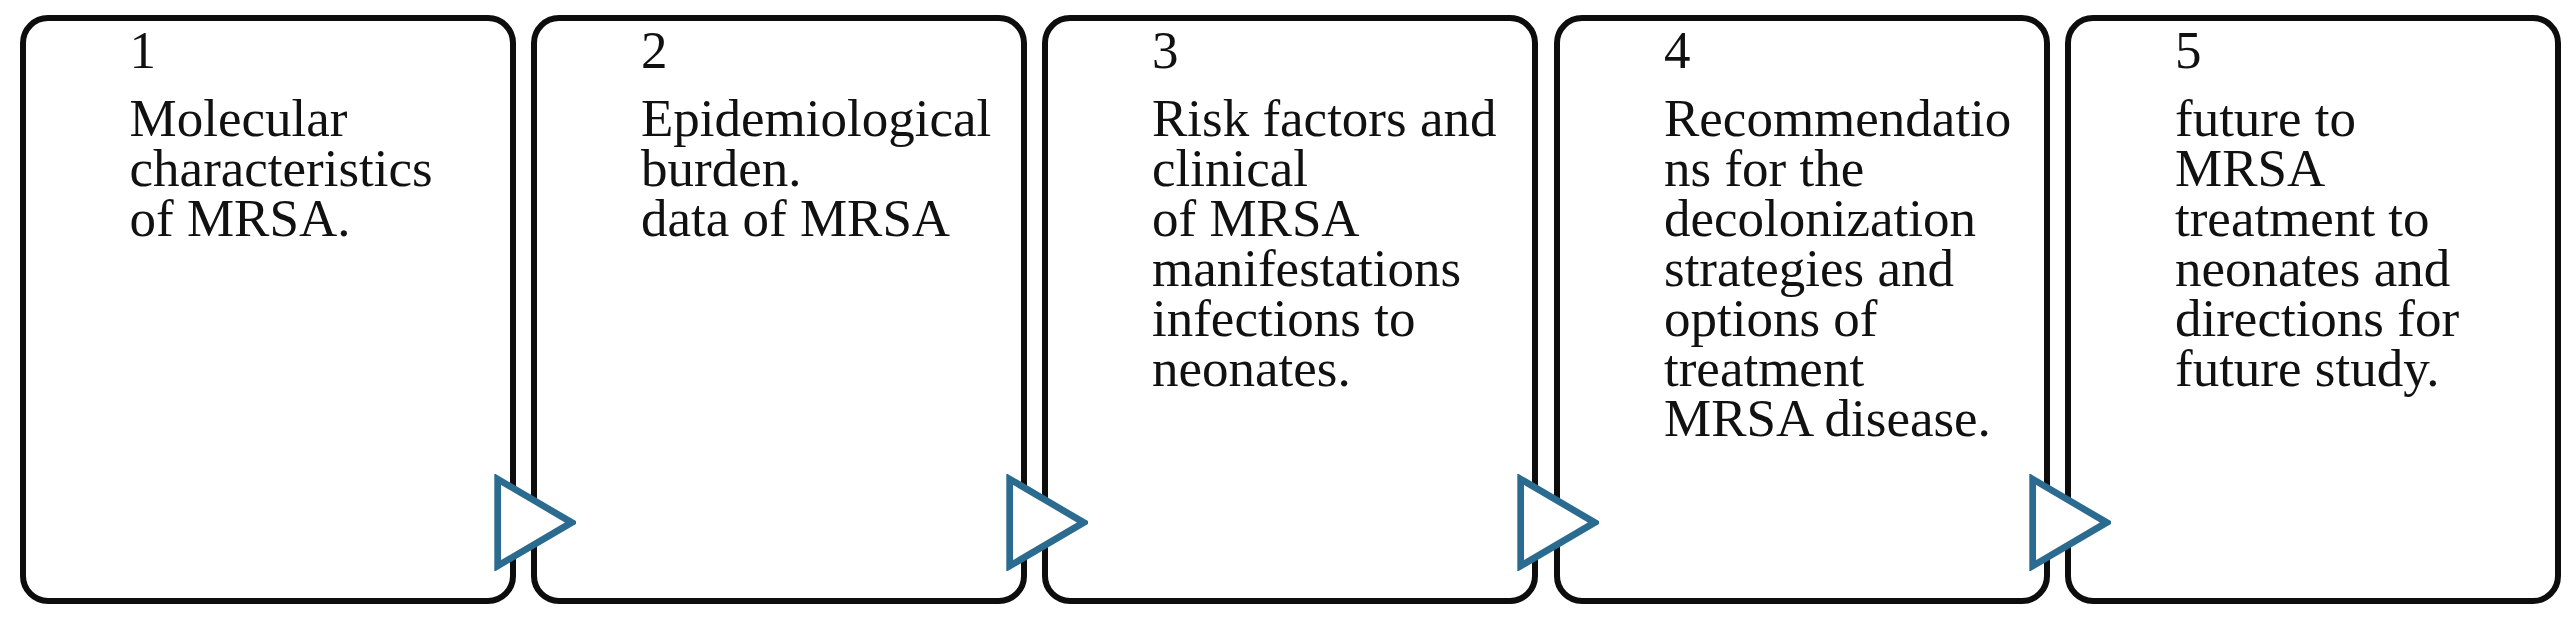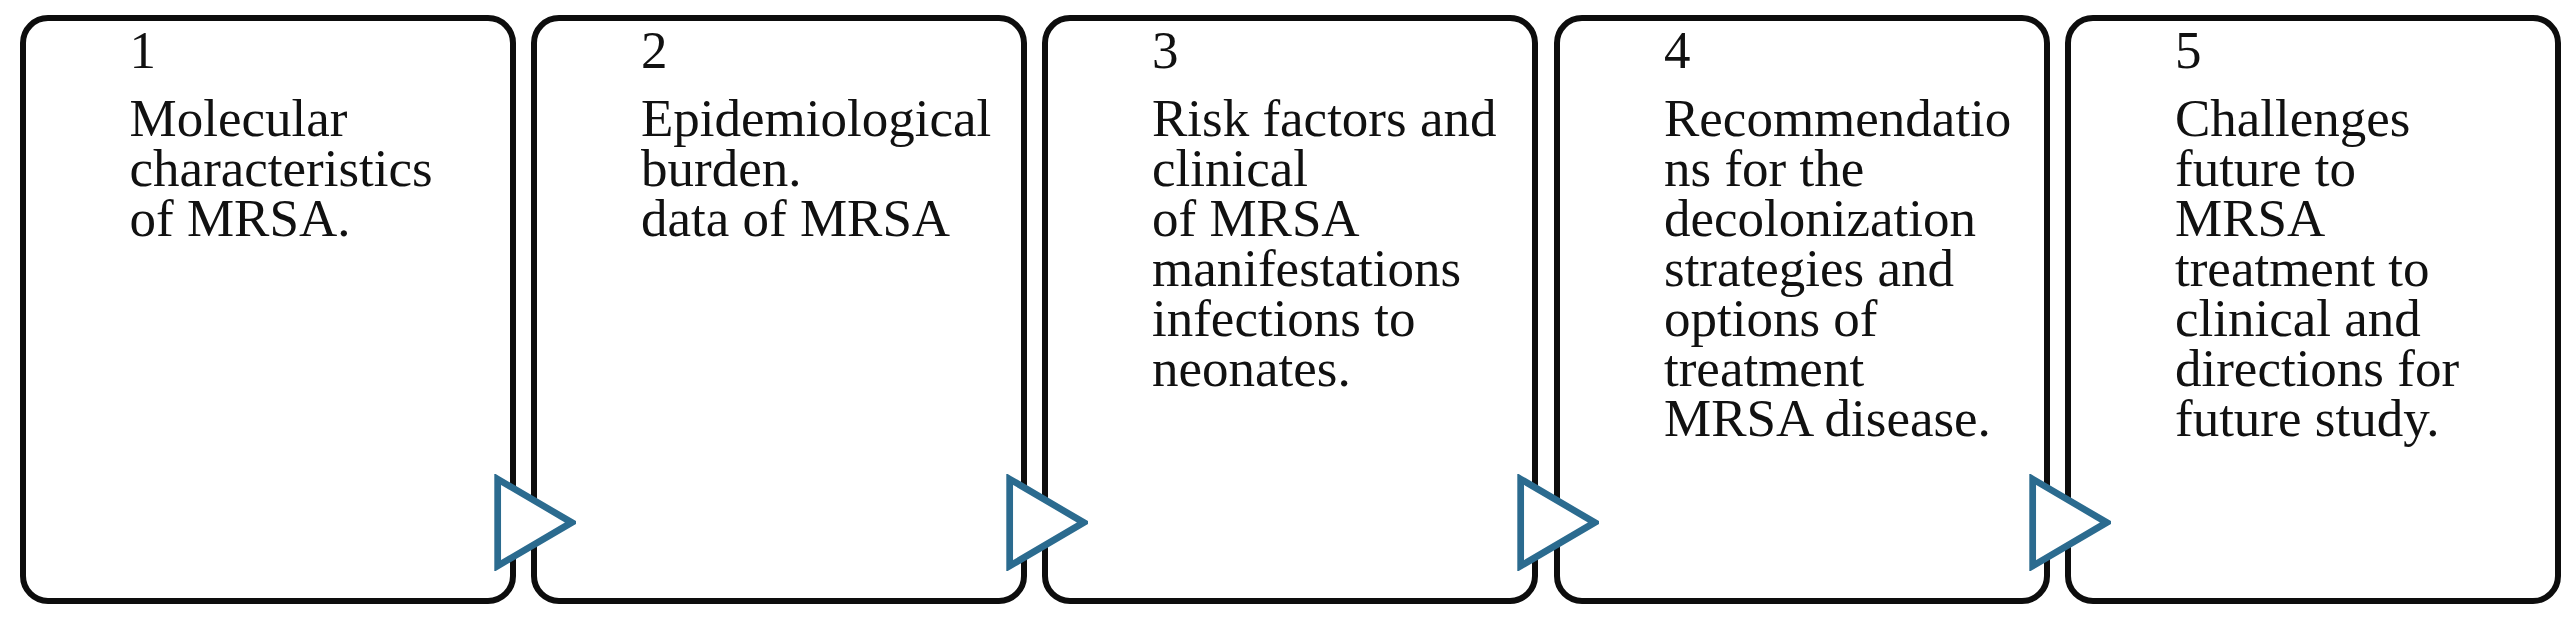--- a/index.html
+++ b/index.html
@@ -95,25 +95,24 @@
         <div class="line">strategies and</div>
         <div class="line">options of</div>
         <div class="line">treatment</div>
         <div class="line">MRSA disease.</div>
       </div>
   </div>
 
   <div class="step-box box5">
     <div class="step-number">5</div>
     <div class="step-body">
-        <div class="line">Challenges</div>
         <div class="line">future to</div>
         <div class="line">MRSA</div>
         <div class="line">treatment to</div>
-        <div class="line">clinical and</div>
+        <div class="line">neonates and</div>
         <div class="line">directions for</div>
         <div class="line">future study.</div>
       </div>
   </div>
 
   <div class="flow-arrow arrow1">
     <svg viewBox="0 0 134 158" aria-hidden="true">
         <polygon points="6,8 127,79 6,150"></polygon>
       </svg>
   </div>

